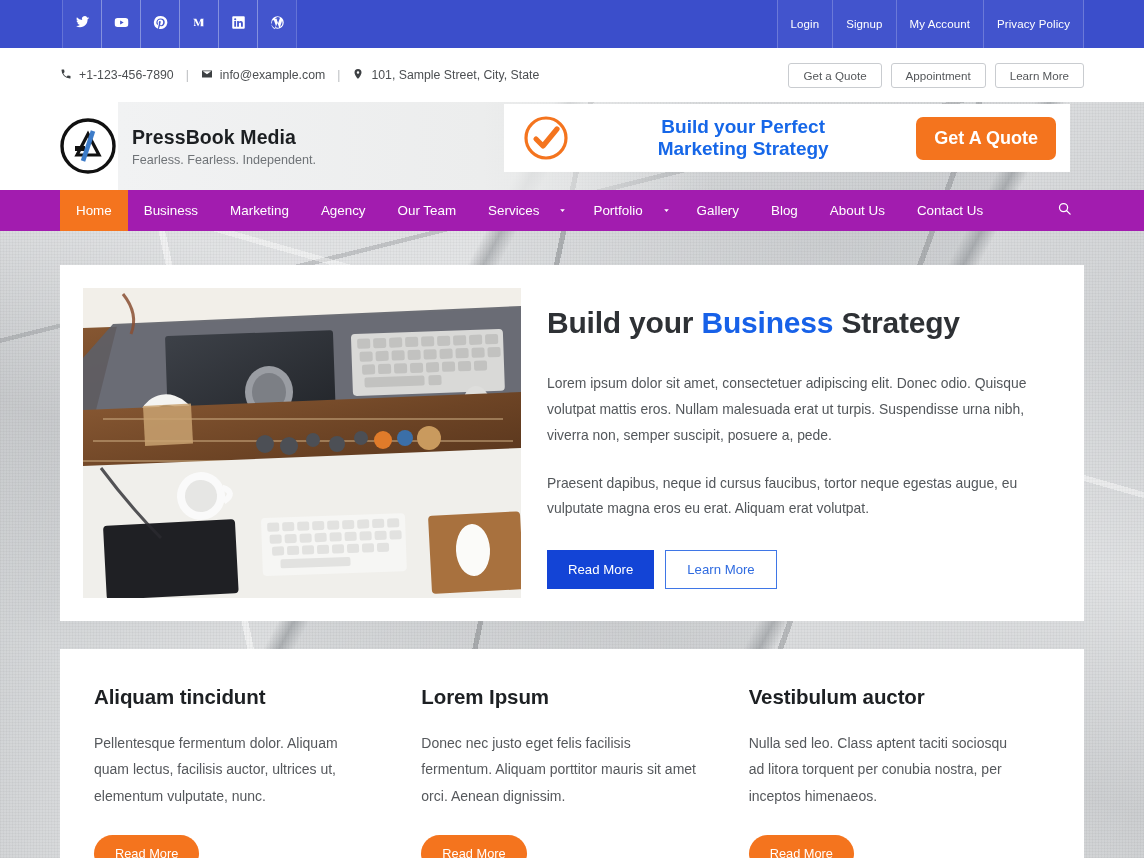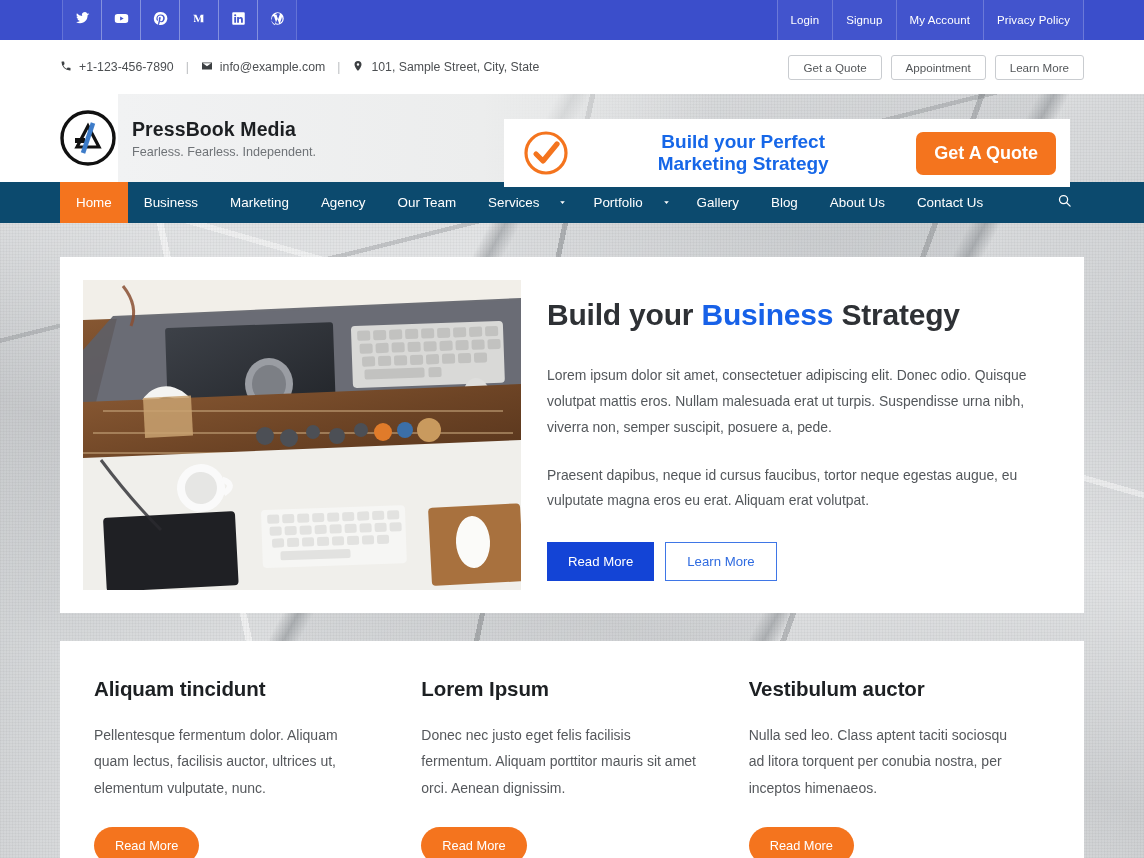--- a/index.html
+++ b/index.html
@@ -33,21 +33,21 @@
     content:""; position:absolute; inset:0;
     background-image:
       repeating-linear-gradient(0deg, rgba(0,0,0,.028) 0 1px, transparent 1px 3px),
       repeating-linear-gradient(90deg, rgba(0,0,0,.028) 0 1px, transparent 1px 3px);
   }
 
   .page { position:relative; z-index:2; width:1144px; }
 
   
   .topbar {
-    height:40px; background:#3b4ecb;
+    height:48px; background:#3b4ecb;
     display:flex; align-items:stretch; justify-content:space-between;
   }
   .social-list { display:flex; margin-left:62px; }
   .social-item {
     width:40px; display:flex; align-items:center; justify-content:center;
     border-left:1px solid rgba(255,255,255,.18);
     border-right:1px solid rgba(255,255,255,.18);
     margin-right:-1px;
     background:rgba(255,255,255,.045);
     color:#fff; cursor:pointer;
@@ -91,36 +91,36 @@
     background:linear-gradient(90deg,#f1f2f3 0%, #eceded 38%, rgba(236,237,237,0) 62%);
   }
   .brand {
     position:absolute; left:60px; top:50%; transform:translateY(-50%);
     display:flex; align-items:center; gap:16px; z-index:3;
   }
   .logo-mark { width:56px; height:56px; flex:0 0 56px; }
   .brand-title { font-size:19.5px; font-weight:bold; color:#1c1f22; letter-spacing:.1px; }
   .brand-tagline { font-size:12.6px; color:#6f7377; margin-top:4px; }
   .ad-banner {
-    position:absolute; right:74px; top:25px; width:566px; height:68px;
+    position:absolute; right:74px; top:2px; width:566px; height:68px;
     background:#fff; display:flex; align-items:center; z-index:3;
     padding:0 14px 0 18px; gap:16px;
   }
   .ad-check { width:48px; height:48px; flex:0 0 48px; }
   .ad-text { flex:1; }
   .ad-line { color:#1667e8; font-size:19px; font-weight:bold; line-height:1.18; text-align:center; }
   .ad-cta {
     background:#f4741e; color:#fff; font-size:18px; font-weight:bold;
     border:none; border-radius:7px; padding:11px 18px; cursor:pointer;
     font-family:"Liberation Sans", sans-serif; white-space:nowrap;
   }
 
   
   .mainnav {
-    height:41px; background:#0c4a6e; display:flex; align-items:stretch;
+    height:41px; background:#a21caf; display:flex; align-items:stretch;
     padding-left:60px; padding-right:60px;
   }
   .nav-item {
     display:flex; align-items:center; padding:0 16px;
     color:#fff; font-size:13.4px; cursor:pointer; white-space:nowrap;
   }
   .nav-item.active { background:#f4741e; font-weight:normal; }
   .nav-caret {
     display:flex; align-items:center; padding:0 9px 0 2px;
     color:#fff; cursor:pointer;

